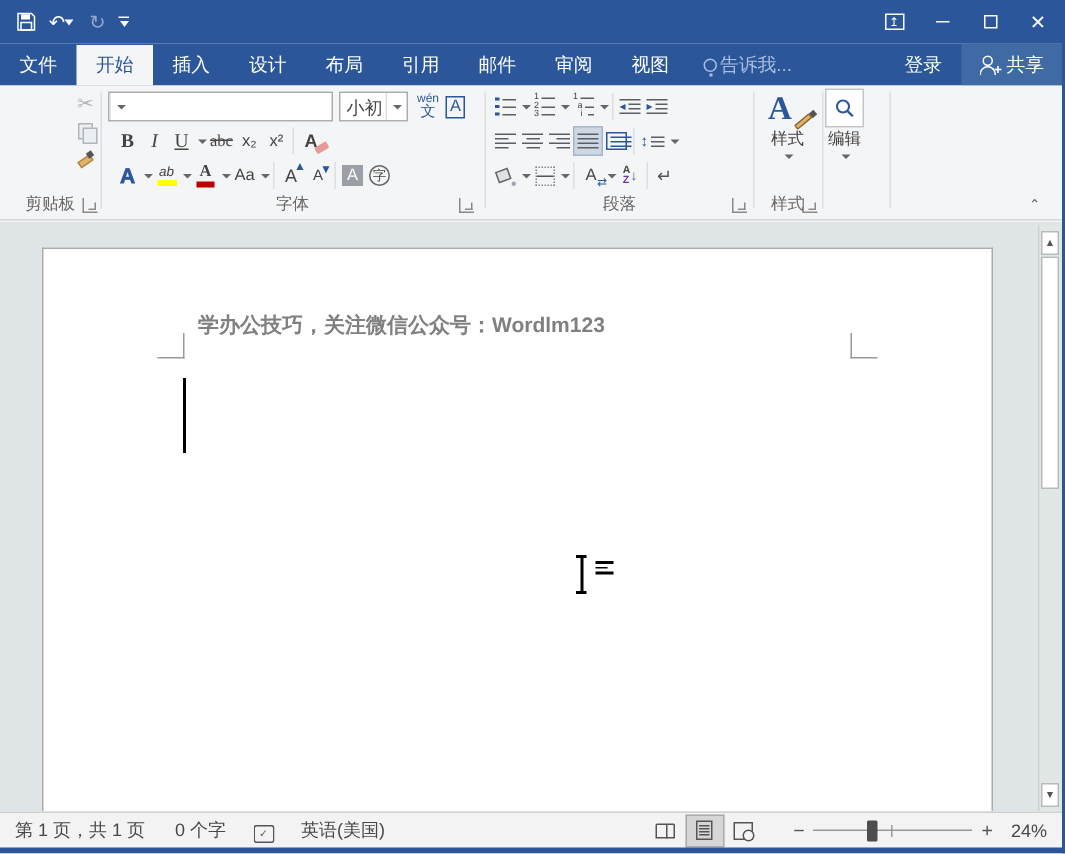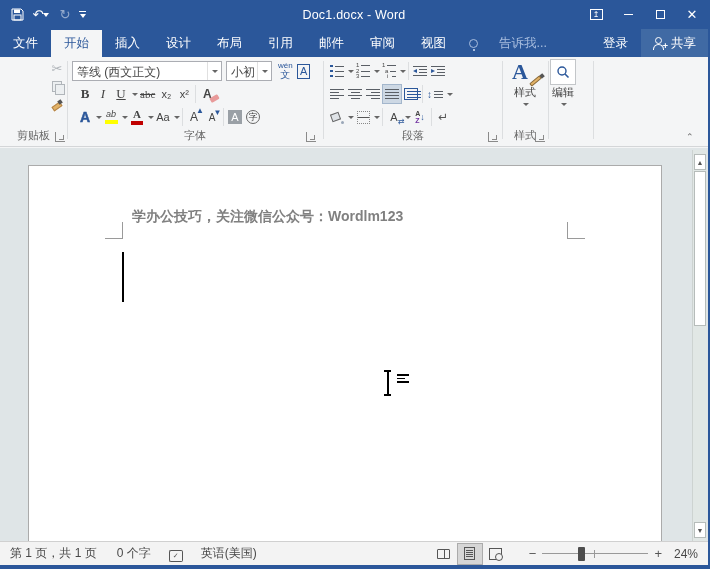--- a/index.html
+++ b/index.html
@@ -20,21 +20,21 @@
   .win-controls { position:absolute; right:8px; top:0; height:29px; display:flex; align-items:center; gap:16px; }
   .wc { color:#fff; font-size:13px; display:flex; align-items:center; justify-content:center; width:16px; height:16px; }
   .ribbon-opts { width:13px; height:11px; border:1px solid #fff; display:flex; align-items:center; justify-content:center; font-size:8px; }
   .max-box { width:9px; height:9px; border:1px solid #fff; }
   .min-bar { width:9px; height:1px; background:#fff; }
 
   
   .tabrow { position:absolute; left:0; top:29px; width:708px; height:28px; background:#2b579a; display:flex; align-items:stretch; color:#fff; font-size:12.5px; }
   .tab { display:flex; align-items:center; padding:0 13px; cursor:default; }
   .tab.active { background:#f4f5f6; color:#2b579a; margin-top:1px; }
-  .tellme { display:flex; align-items:center; gap:21px; color:#a9bedf; padding:0 10px; }
+  .tellme { display:flex; align-items:center; gap:2px; color:#a9bedf; padding:0 10px; }
   .bulb { width:9px; height:9px; border:1px solid #a9bedf; border-radius:50%; position:relative; }
   .bulb::after { content:''; position:absolute; left:2.5px; top:9px; width:2px; height:2px; background:#a9bedf; }
   .tab-right { margin-left:auto; display:flex; align-items:stretch; }
   .share-box { background:#406aa4; display:flex; align-items:center; gap:6px; padding:0 12px; }
   .person { position:relative; width:12px; height:13px; }
   .person .head { position:absolute; left:2px; top:0; width:7px; height:7px; border:1.4px solid #fff; border-radius:50%; }
   .person .body { position:absolute; left:0; top:7px; width:11px; height:6px; border:1.4px solid #fff; border-bottom:none; border-radius:6px 6px 0 0; }
   .person .plus { position:absolute; right:-3px; bottom:-1px; color:#fff; font-size:9px; font-weight:bold; }
 
   
@@ -196,21 +196,20 @@
         <span class="dd"></span>
       </span>
     <span class="qat-btn dis">
         <span>↻</span>
       </span>
     <span class="qat-custom">
         <span class="bar"></span>
         <span class="dd"></span>
       </span>
   </div>
-  <div class="win-title">Doc1.docx - Word</div>
   <div class="win-controls">
     <span class="wc">
         <span class="ribbon-opts">↥</span>
       </span>
     <span class="wc">
         <span class="min-bar"></span>
       </span>
     <span class="wc">
         <span class="max-box"></span>
       </span>
@@ -259,21 +258,20 @@
         </span>
     </div>
     <div class="glabel">剪贴板</div>
     <span class="launcher" style="left:55px;"></span>
   </div>
   <div class="gsep" style="left:67px;"></div>
 
   <div class="rgroup" style="left:68px;width:254px;">
     <div class="rrow" style="top:3px;left:4px;">
       <span class="combo" style="width:150px;">
-        <span class="cval" style="flex:1;">等线 (西文正文)</span>
         <span class="carr">
             <span class="dda" style="margin:0;"></span>
           </span>
       </span>
       <span class="combo" style="width:46px;margin-left:4px;">
         <span class="cval" style="flex:1;text-align:center;">小初</span>
         <span class="carr">
             <span class="dda" style="margin:0;"></span>
           </span>
       </span>

